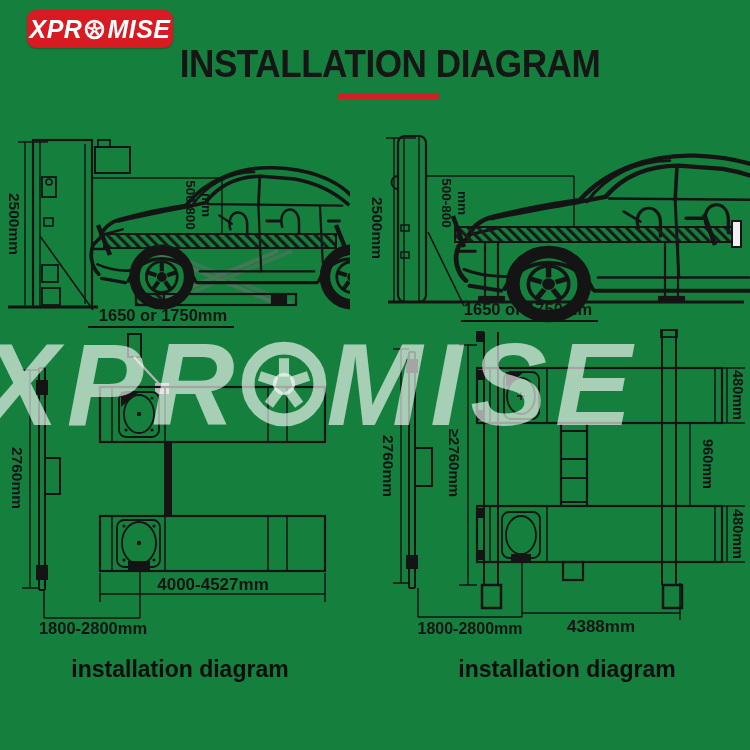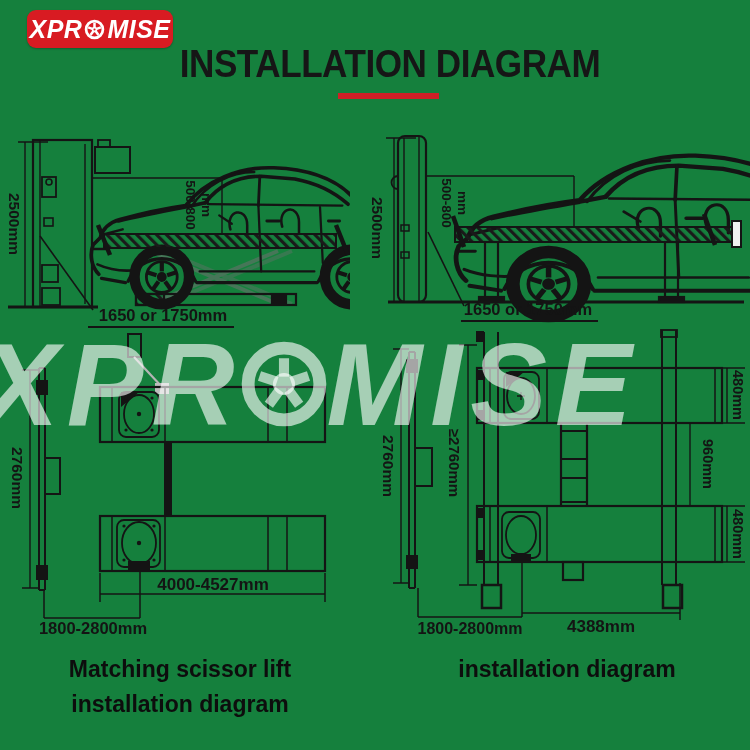--- a/index.html
+++ b/index.html
@@ -286,20 +286,19 @@
           <line x1="50" y1="42" x2="50" y2="22" transform="rotate(216 50 50)"></line>
           <line x1="50" y1="42" x2="50" y2="22" transform="rotate(288 50 50)"></line>
         </g>
       </g>
       <circle cx="50" cy="50" r="12" fill="rgba(255,255,255,.62)"></circle>
     </svg>
     <span>MISE</span>
   </div>
 
   <div class="caption left">
-    <div>Matching scissor lift</div>
     <div>installation diagram</div>
   </div>
   <div class="caption right">
     <div>installation diagram</div>
   </div>
 
 </div>
 
 </body></html>

